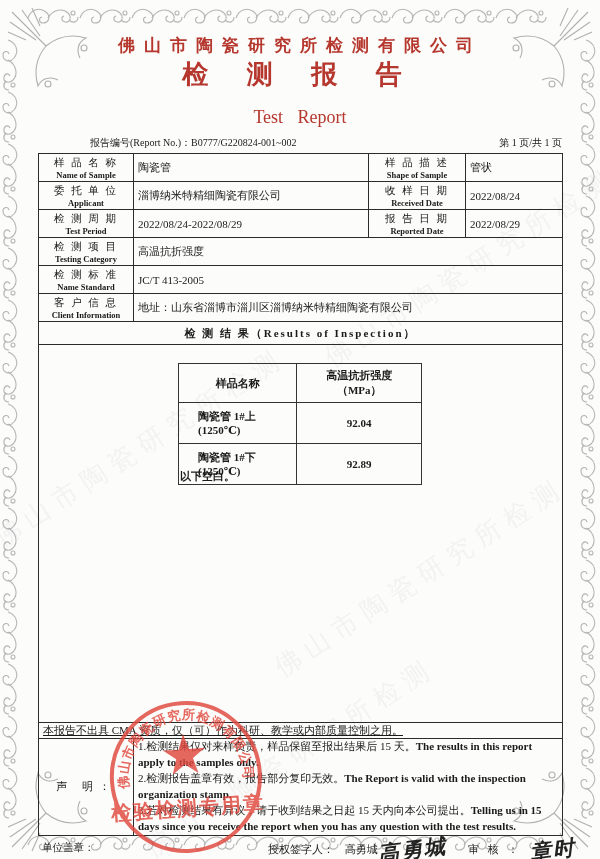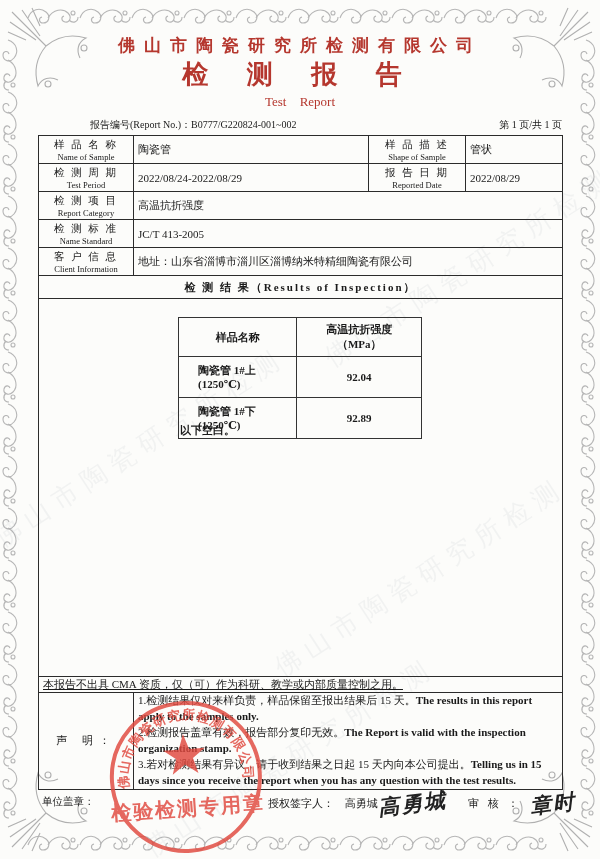--- a/index.html
+++ b/index.html
@@ -6,30 +6,30 @@
   .page{position:relative;width:600px;height:859px;background:#fcfcfa;overflow:hidden;
         font-family:"Liberation Serif","DejaVu Serif",serif;color:#1a1a1a;}
   .border-svg{position:absolute;left:0;top:0;pointer-events:none;}
   .wm{position:absolute;color:#7c8896;opacity:0.08;font-size:26px;letter-spacing:8px;
       transform:rotate(-33deg);white-space:nowrap;pointer-events:none;}
   .content{position:absolute;left:38px;right:38px;top:34px;}
   .hdr{text-align:center;color:#b5372e;}
   .hdr .cn{font-size:17px;font-weight:bold;letter-spacing:9px;}
   .hdr .en{font-size:12.5px;letter-spacing:0.5px;margin-top:3px;}
   .hdr .title{font-size:26px;font-weight:bold;letter-spacing:16px;}
-  .hdr .ten{font-size:13px;word-spacing:10px;margin-top:2px;}
+  .hdr .ten{font-size:18px;word-spacing:10px;margin-top:15px;}
   .repline{display:flex;justify-content:space-between;align-items:flex-end;
            font-size:10px;margin:8px 0 3px 0;}
   .repline .no{margin-left:52px;}
   table.main{border-collapse:collapse;width:100%;table-layout:fixed;}
   table.main td{border:1px solid #2b2b2b;padding:0 4px;font-size:11px;vertical-align:middle;}
   table.main{border:1.5px solid #222;}
   td.lbl{text-align:center;padding:1px 2px;}
   td.lbl .lcn{font-size:10.5px;letter-spacing:2px;display:block;}
-  td.lbl .len{font-size:8.5px;font-weight:normal;display:block;letter-spacing:0;}
+  td.lbl .len{font-size:8.5px;font-weight:bold;display:block;letter-spacing:0;}
   td.val{text-align:left;padding-left:8px;}
   td.sect{text-align:center;font-weight:bold;font-size:12px;letter-spacing:2px;height:22px;}
   td.bigcell{height:377px;position:relative;padding:0;font-weight:bold;}
   .innerwrap{position:absolute;left:139px;top:18px;width:244px;}
   table.results{border-collapse:collapse;width:100%;border:1.5px solid #333;}
   table.results td{border:1px solid #333;font-size:11px;text-align:center;padding:4px 2px;}
   table.results td.rname{text-align:left;padding:6px 19px;}
   .blanknote{position:absolute;left:141px;top:124px;font-size:11px;text-align:right;}
   td.cma{font-size:10.5px;padding:2px 4px;}
   td.cma span{text-decoration:underline;font-family:Liberation Serif, serif;}
@@ -164,34 +164,46 @@
         </td>
         <td class="val">陶瓷管</td>
         <td class="lbl">
           <span class="lcn">样 品 描 述</span>
           <span class="len">Shape of Sample</span>
         </td>
         <td class="val">管状</td>
       </tr>
       <tr style="height:28px;">
         <td class="lbl">
+          <span class="lcn">委 托 单 位</span>
+          <span class="len">Applicant</span>
+        </td>
+        <td class="val">淄博纳米特精细陶瓷有限公司</td>
+        <td class="lbl">
+          <span class="lcn">收 样 日 期</span>
+          <span class="len">Received Date</span>
+        </td>
+        <td class="val">2022/08/24</td>
+      </tr>
+      <tr style="height:28px;">
+        <td class="lbl">
           <span class="lcn">检 测 周 期</span>
           <span class="len">Test Period</span>
         </td>
         <td class="val">2022/08/24-2022/08/29</td>
         <td class="lbl">
           <span class="lcn">报 告 日 期</span>
           <span class="len">Reported Date</span>
         </td>
         <td class="val">2022/08/29</td>
       </tr>
       <tr style="height:28px;">
         <td class="lbl">
           <span class="lcn">检 测 项 目</span>
-          <span class="len">Report Category</span>
+          <span class="len">Testing Category</span>
         </td>
         <td class="val" colspan="3">高温抗折强度</td>
       </tr>
       <tr style="height:28px;">
         <td class="lbl">
           <span class="lcn">检 测 标 准</span>
           <span class="len">Name Standard</span>
         </td>
         <td class="val" colspan="3">JC/T 413-2005</td>
       </tr>

